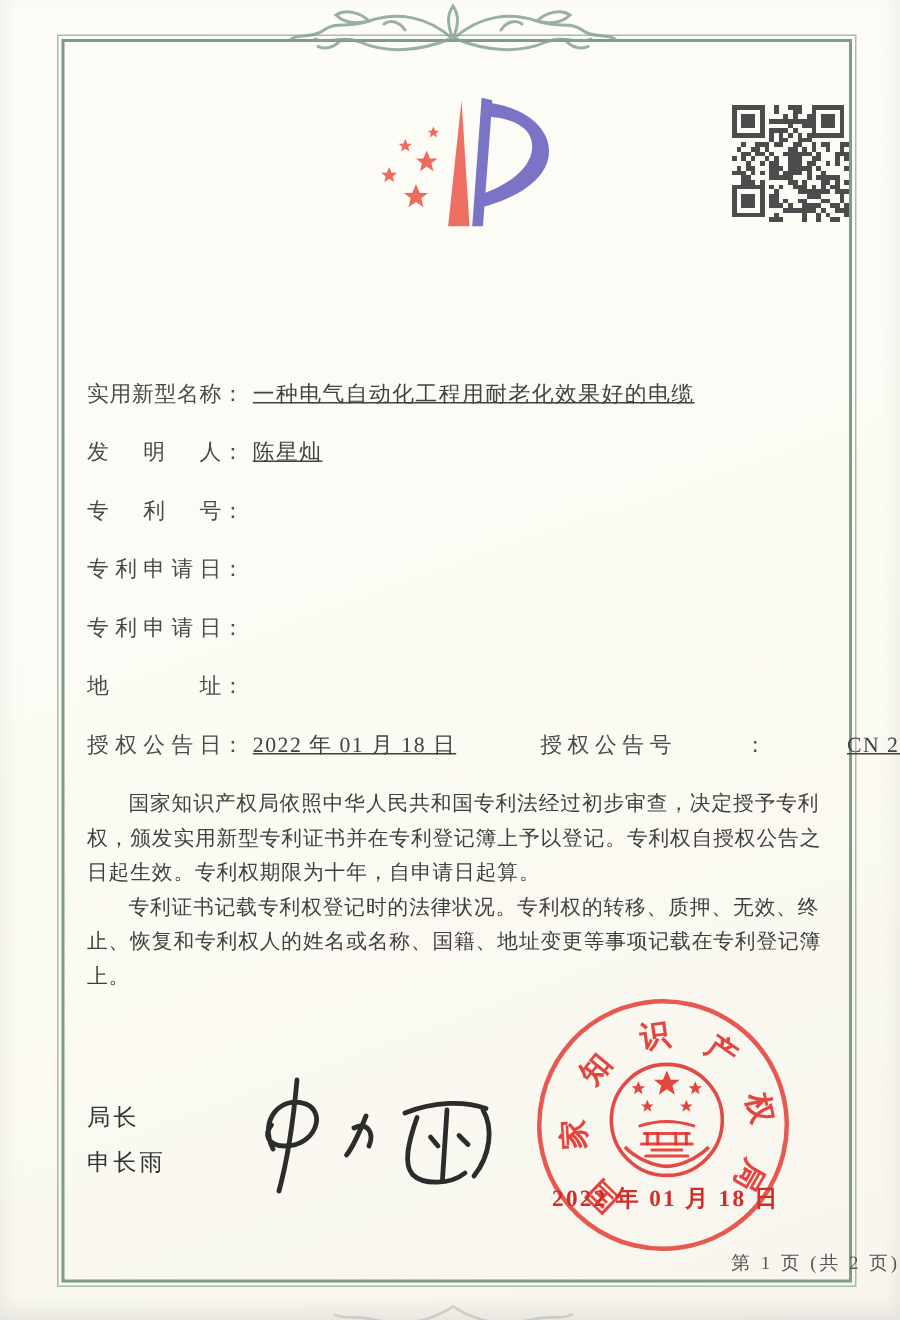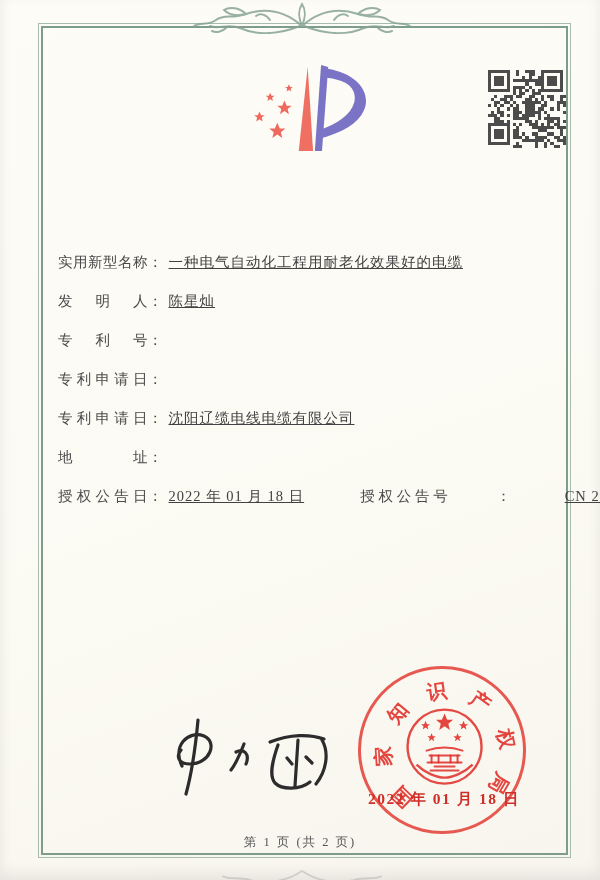--- a/index.html
+++ b/index.html
@@ -66,21 +66,21 @@
   .seal-char {
     position:absolute; font-size:20px; font-weight:700; color:rgba(224,44,38,.88);
     width:22px; height:22px; text-align:center; line-height:22px;
   }
   .emblem { position:absolute; left:44px; top:30px; width:80px; height:96px; transform:rotate(8deg); }
   .seal-date {
     position:absolute; left:368px; top:789px; width:180px;
     font-size:15.5px; color:#cf2f28; letter-spacing:1.5px; font-weight:600;
   }
   .footer {
-    position:absolute; left:0; top:834px; width:600px; text-align:center;
+    position:absolute; left:0; top:834px; width:600px; text-align:right;
     font-size:12.5px; color:#555; letter-spacing:2px;
   }
   svg { display:block; }
 </style>
 </head>
 <body>
 
 <div class="sheet">
 
   <div class="frame">
@@ -473,39 +473,46 @@
       <span class="flabel">专利号</span>
         <span class="fcolon">：</span>
     </div>
     <div class="frow">
       <span class="flabel">专利申请日</span>
         <span class="fcolon">：</span>
     </div>
     <div class="frow">
       <span class="flabel">专利申请日</span>
         <span class="fcolon">：</span>
-      <span class="fvalue">沈阳辽缆电线电缆有限公司</span>
     </div>
     <div class="frow">
       <span class="flabel">地址</span>
         <span class="fcolon">：</span>
     </div>
     <div class="frow">
       <span class="flabel">授权公告日</span>
         <span class="fcolon">：</span>
       <span class="fvalue">2022 年 01 月 18 日</span>
       <span class="fpair2">
         <span class="flabel">授权公告号</span>
           <span class="fcolon">：</span>
         <span class="fvalue">CN 238687700 U</span>
       </span>
     </div>
   </div>
 
-
+  <div class="body-paras">
+    <p>国家知识产权局依照中华人民共和国专利法经过初步审查，决定授予专利权，颁发实用新型专利证书并在专利登记簿上予以登记。专利权自授权公告之日起生效。专利权期限为十年，自申请日起算。</p>
+    <p>专利证书记载专利权登记时的法律状况。专利权的转移、质押、无效、终止、恢复和专利权人的姓名或名称、国籍、地址变更等事项记载在专利登记簿上。</p>
+  </div>
+
+  <div class="officer">
+    <div>局长</div>
+    <div>申长雨</div>
+  </div>
 
   <div class="signature">
     <svg viewBox="0 0 200 100" width="200" height="100">
       <g stroke="#2c2c2c" stroke-width="3.2" fill="none" stroke-linecap="round" stroke-linejoin="round">
         <path d="M34,54 C24,34 40,18 56,24 C70,30 62,52 42,52 C30,52 28,44 33,38"></path>
         <path d="M50,8 C48,30 44,60 38,82"></path>
         <path d="M96,32 C92,42 88,52 83,58"></path>
         <path d="M88,40 C96,36 102,42 98,52"></path>
         <path d="M122,30 C142,22 162,22 176,27"></path>
         <path d="M130,33 C124,50 121,64 127,71 C134,78 152,78 162,70"></path>

